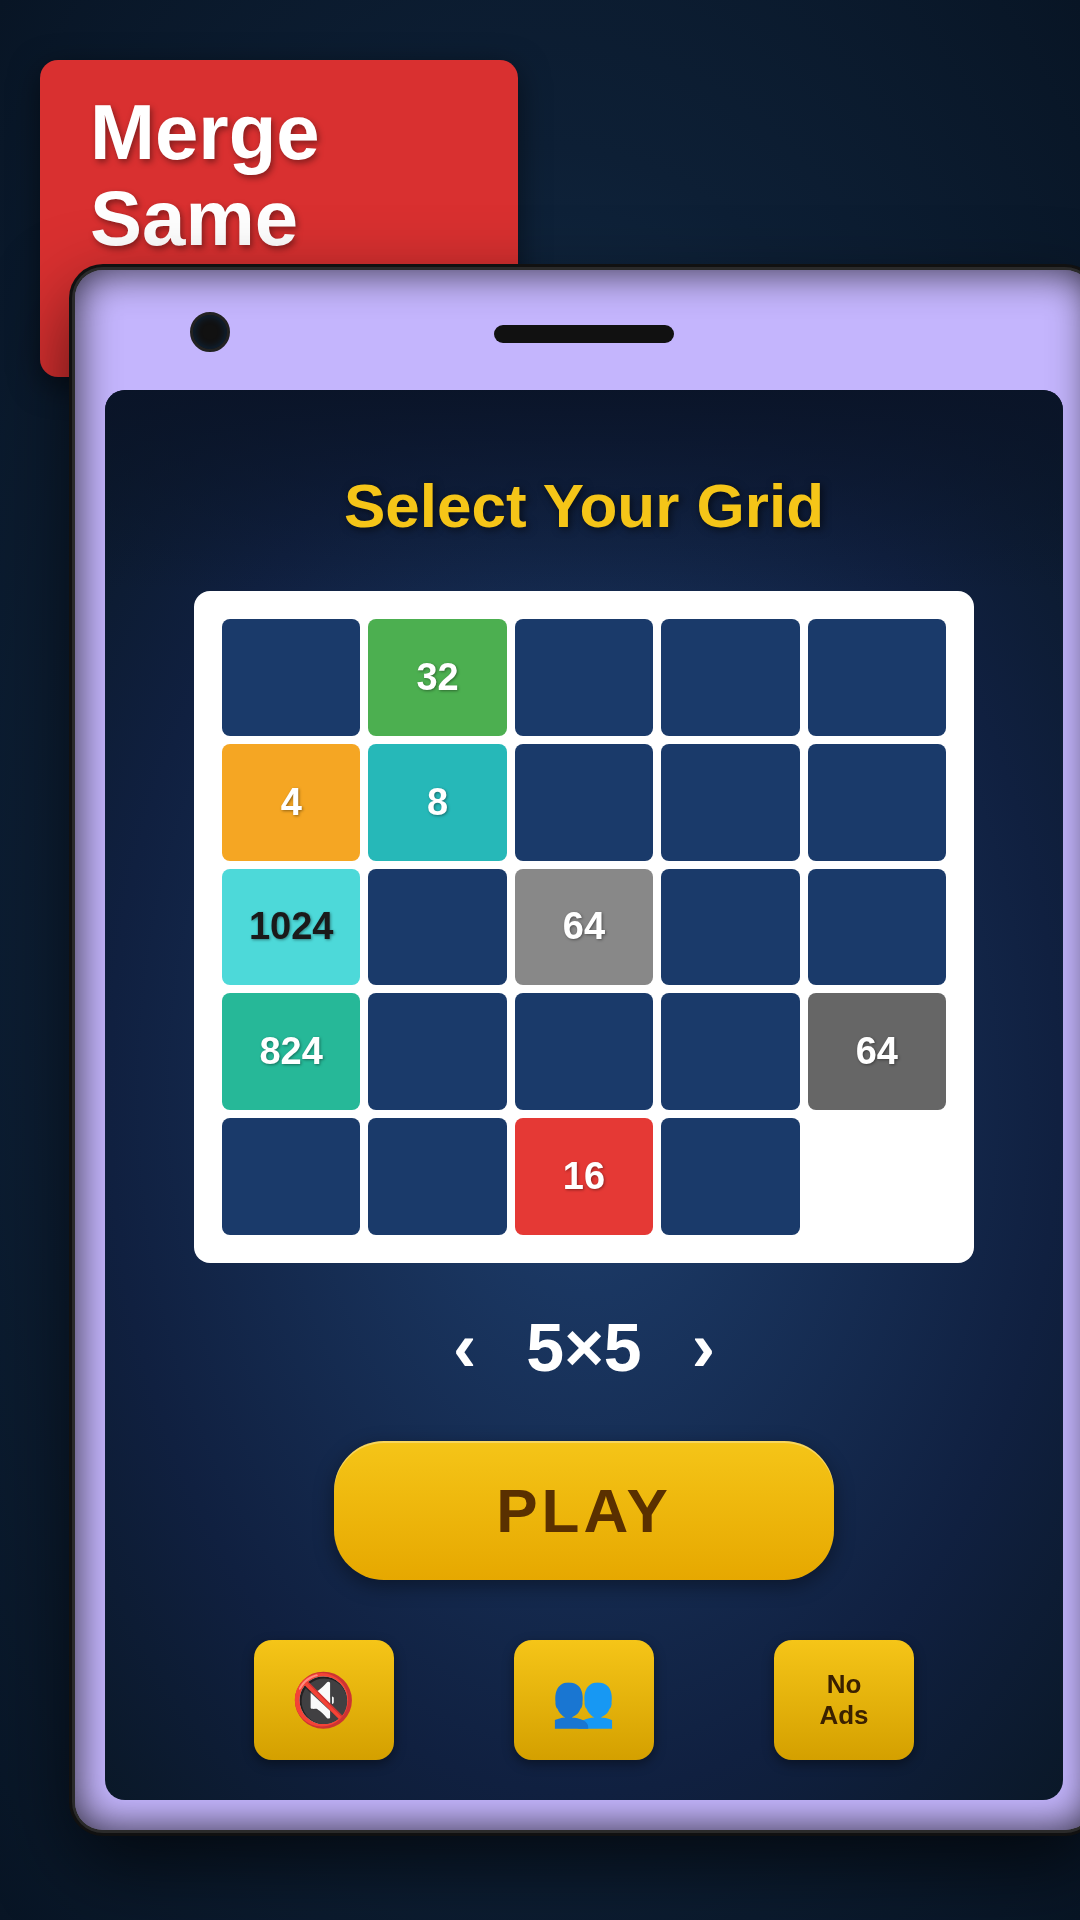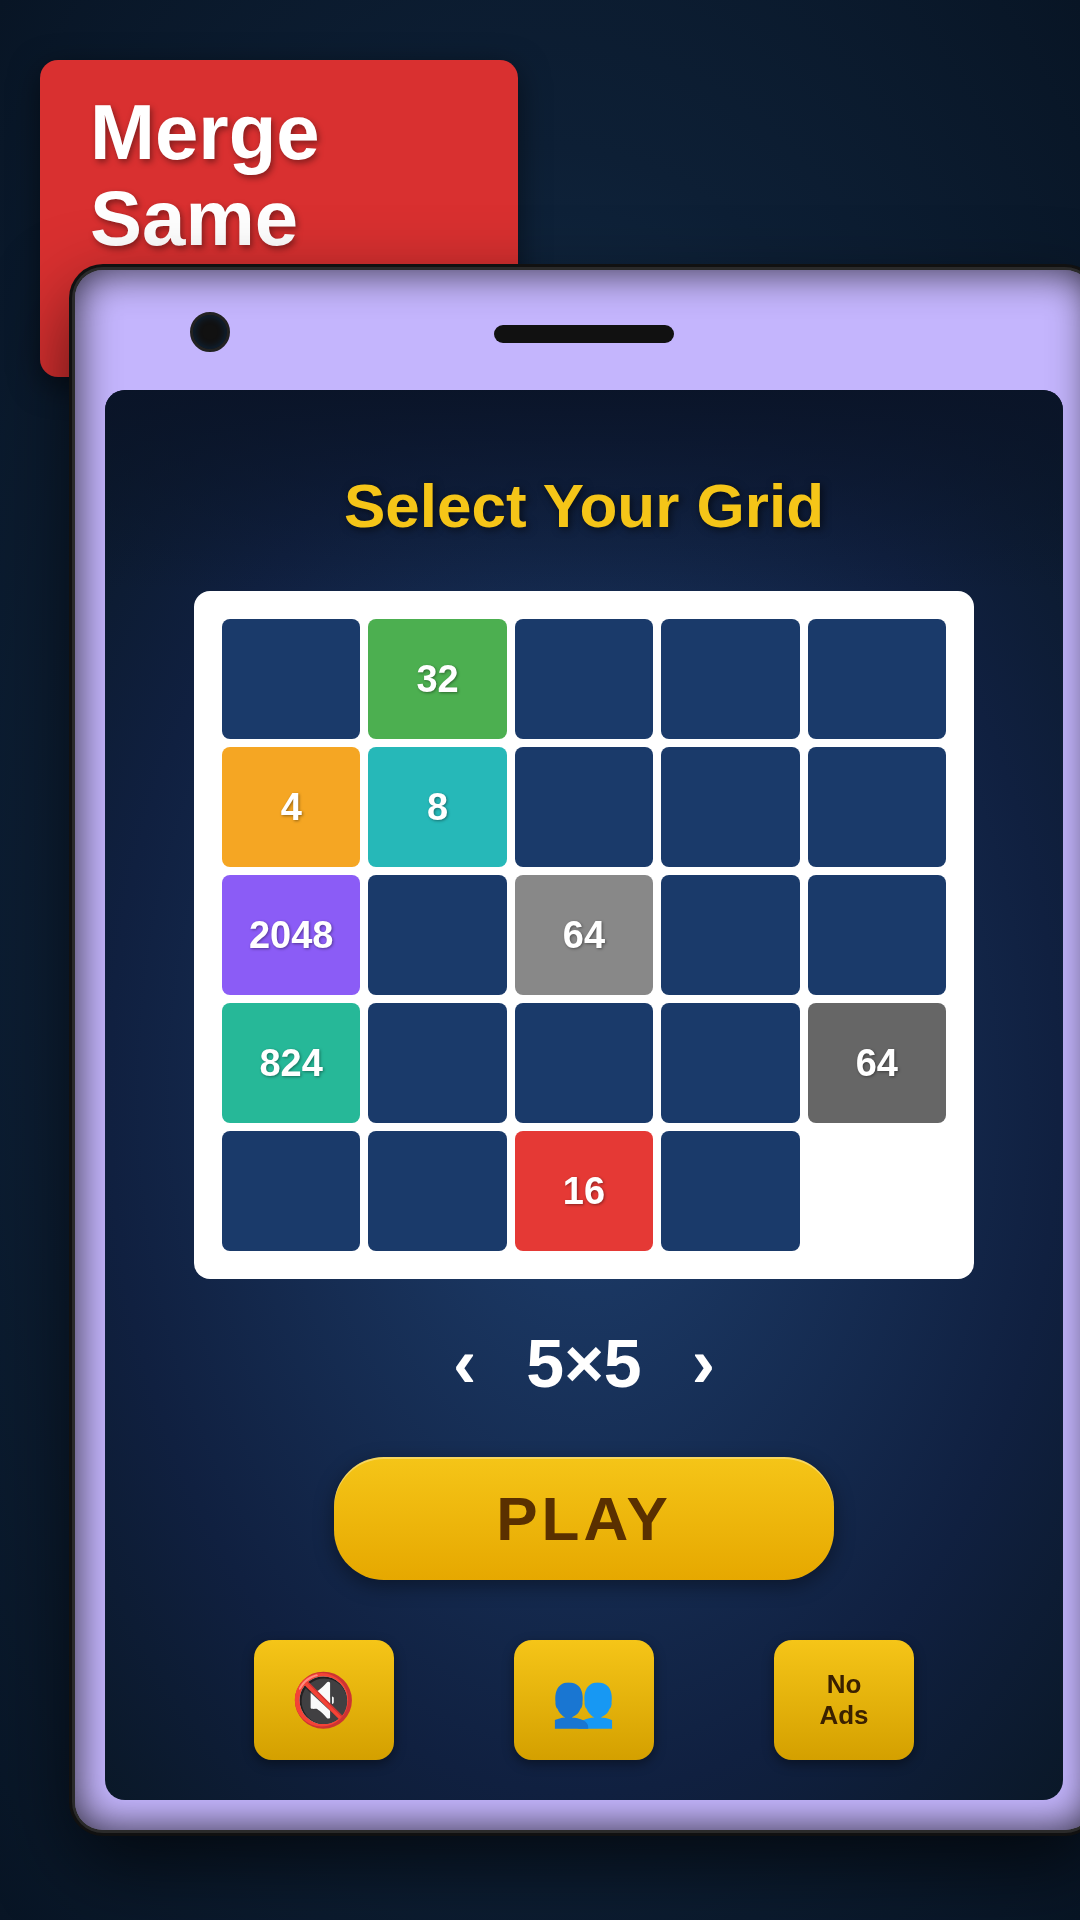--- a/index.html
+++ b/index.html
@@ -183,21 +183,21 @@
       color: white;
       font-size: 68px;
       font-weight: 900;
     }
 
     
     .play-button {
       background: linear-gradient(180deg, #f5c518 0%, #e6a800 100%);
       border: none;
       border-radius: 50px;
-      padding: 26px 0;
+      padding: 34px 0;
       width: 500px;
       color: #5a3000;
       font-size: 62px;
       font-weight: 900;
       text-align: center;
       cursor: pointer;
       box-shadow: 0 6px 20px rgba(0,0,0,0.4), inset 0 2px 0 rgba(255,255,255,0.3);
       letter-spacing: 4px;
       margin-bottom: 60px;
     }
@@ -272,21 +272,21 @@
       <div class="grid-cell cell-empty"></div>
           <div class="grid-cell cell-green">32</div>
           <div class="grid-cell cell-empty"></div>
           <div class="grid-cell cell-empty"></div>
           <div class="grid-cell cell-empty"></div>
           <div class="grid-cell cell-orange">4</div>
           <div class="grid-cell cell-teal">8</div>
           <div class="grid-cell cell-empty"></div>
           <div class="grid-cell cell-empty"></div>
           <div class="grid-cell cell-empty"></div>
-          <div class="grid-cell cell-purple">2048</div>
+          <div class="grid-cell cell-cyan">1024</div>
           <div class="grid-cell cell-empty"></div>
           <div class="grid-cell cell-gray">64</div>
           <div class="grid-cell cell-empty"></div>
           <div class="grid-cell cell-empty"></div>
           <div class="grid-cell cell-teal2">824</div>
           <div class="grid-cell cell-empty"></div>
           <div class="grid-cell cell-empty"></div>
           <div class="grid-cell cell-empty"></div>
           <div class="grid-cell cell-dark-gray">64</div>
           <div class="grid-cell cell-empty"></div>

